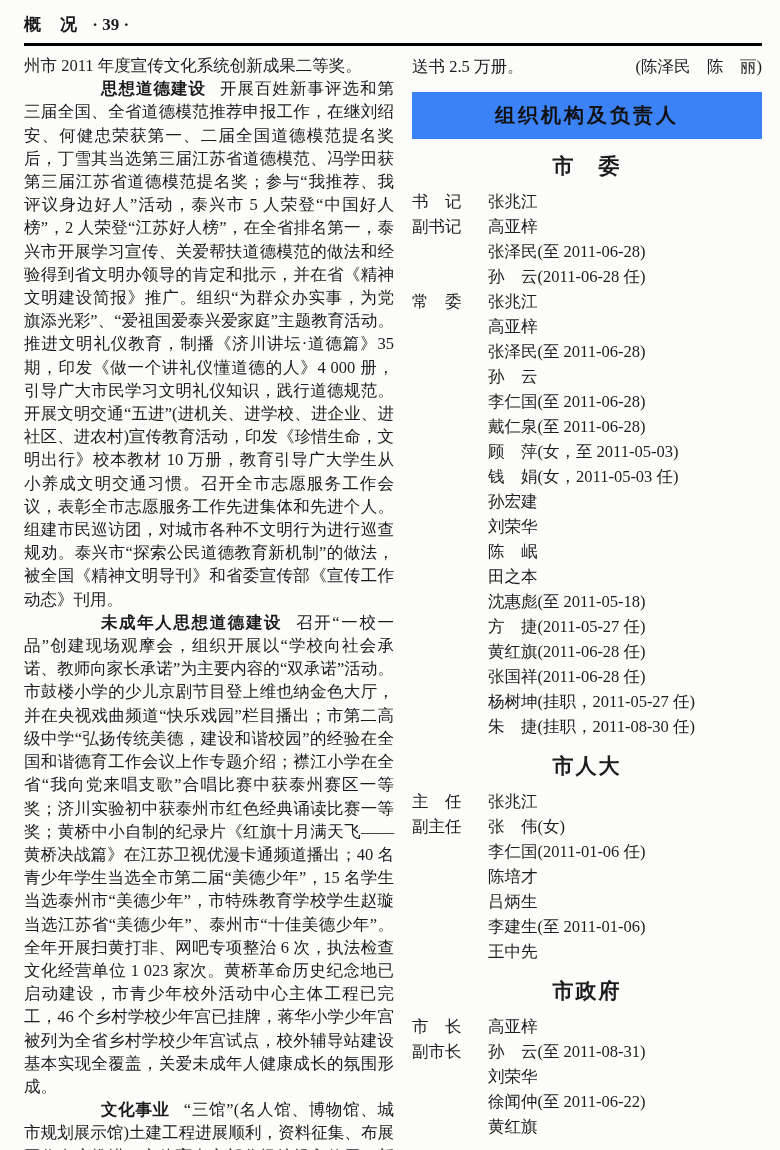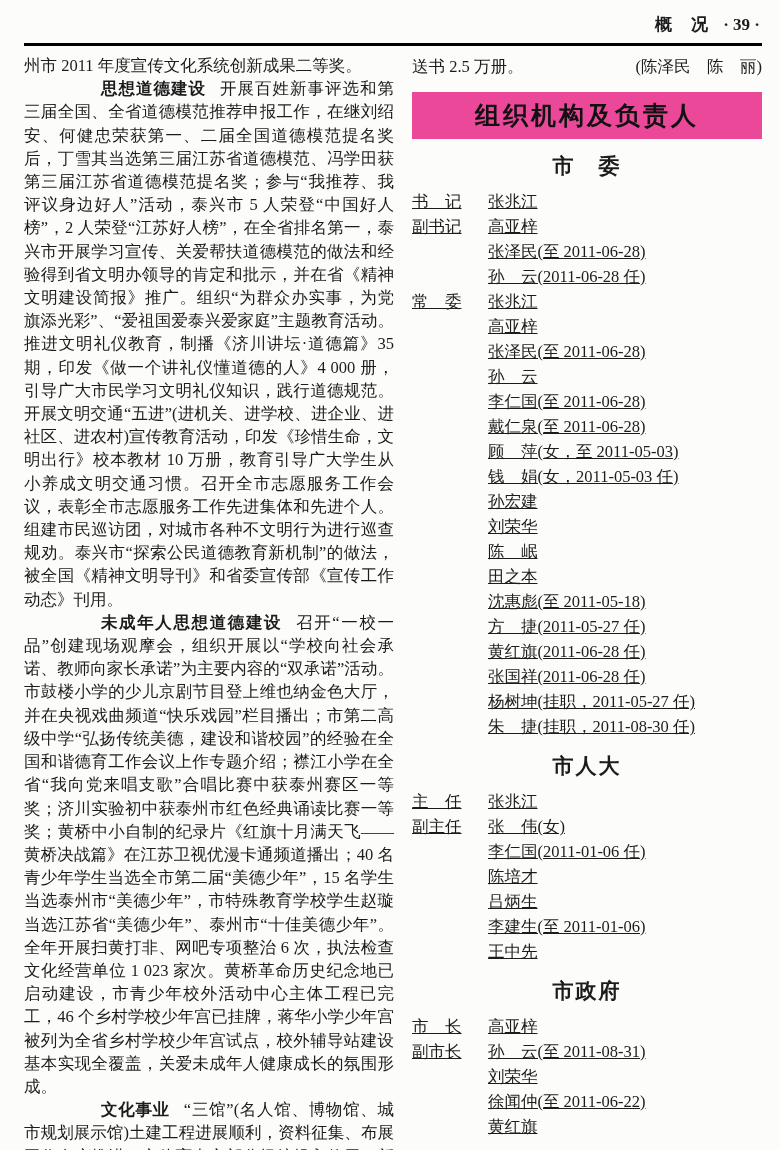--- a/index.html
+++ b/index.html
@@ -9,21 +9,20 @@
     margin: 0 auto;
     background: #fcfcfa;
     box-sizing: border-box;
     padding: 12px 18px 0 24px;
     font-family: "Liberation Serif", "DejaVu Serif", serif;
     color: #1c1c1c;
     overflow: hidden;
   }
   .running-head {
     height: 26px; line-height: 26px;
-    text-align: right;
     font-size: 17px;
     padding-right: 2px;
   }
   .rh-section { font-weight: bold; letter-spacing: 1px; }
   .rh-page { font-weight: bold; margin-left: 10px; }
   .head-rule { height: 3px; background: #000; margin: 5px 0 8px; }
   .columns { display: flex; gap: 18px; }
   .col-left {
     width: 370px; flex: 0 0 370px;
     font-size: 16.5px; line-height: 23.2px;
@@ -32,37 +31,37 @@
   .col-left p { margin: 0; }
   .col-left p.indent { text-indent: 2em; }
   .lead { font-weight: bold; margin-right: 0.85em; margin-left: 44px; }
   .col-right { flex: 1; font-size: 16.5px; }
   .intro-row {
     display: flex; justify-content: space-between;
     line-height: 25px; height: 25px; gap: 8px;
   }
   .banner {
     margin-top: 13px;
-    background: #ec4899;
+    background: #3b82f6;
     height: 47px; line-height: 47px;
     text-align: center;
     font-family: "Liberation Sans", "DejaVu Sans", sans-serif;
     font-weight: bold;
-    font-size: 25px;
+    font-size: 20px;
     letter-spacing: 3px;
     color: #111;
   }
   .section-title {
     text-align: center;
     font-size: 21px; font-weight: bold;
     line-height: 28px;
     margin: 13px 0 9px;
     letter-spacing: 2px;
   }
-  .role-row { display: flex; text-decoration: underline; }
+  .role-row { display: flex; }
   .role-label { width: 76px; flex: 0 0 76px; line-height: 25px; }
   .role-names { flex: 1; }
   .role-name { line-height: 25px; white-space: nowrap; }
 </style>
 </head>
 <body>
 
 <div class="page">
 
   <div class="running-head">

